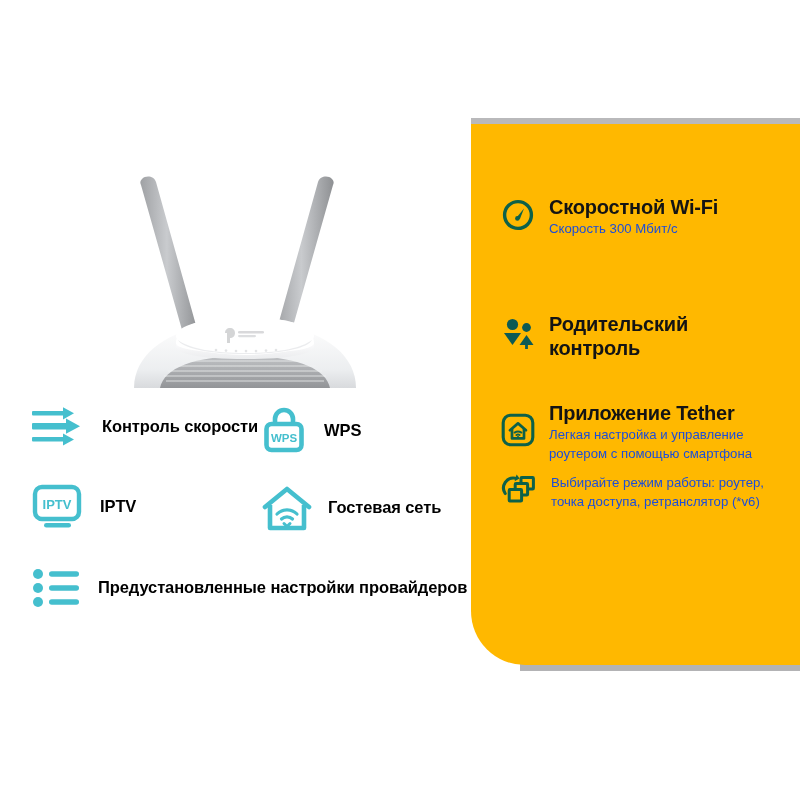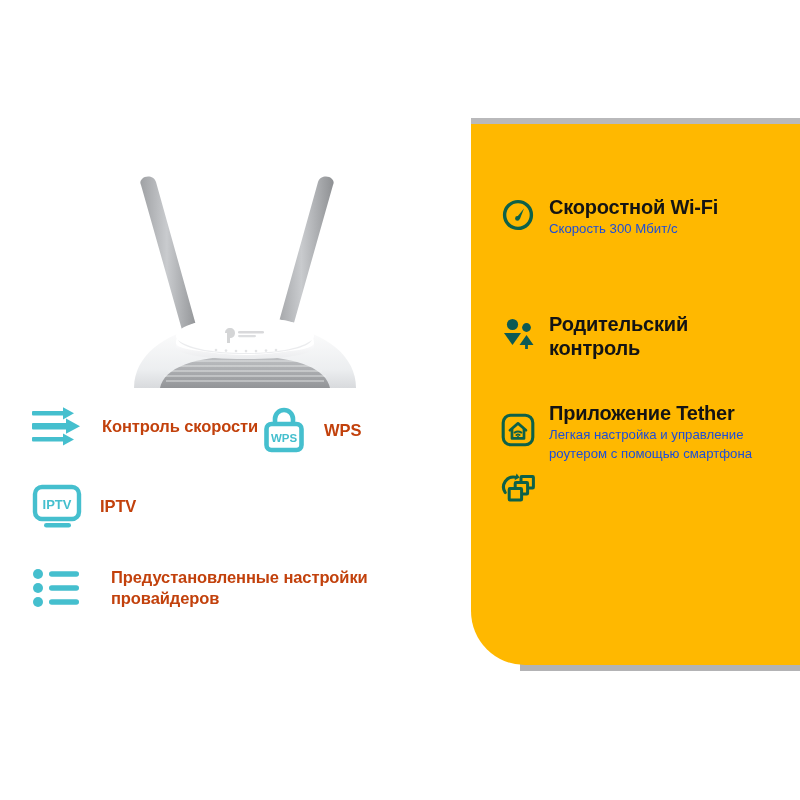--- a/index.html
+++ b/index.html
@@ -16,21 +16,21 @@
   .router-svg{display:block;width:250px;height:250px;}
 
   
   .features{position:absolute;left:30px;top:405px;width:445px;}
   .frow{display:flex;align-items:flex-start;}
   .fcell{display:flex;align-items:center;}
   .fcell.c1{width:230px;}
   .fcell.c2{width:215px;}
   .ficon{flex:0 0 auto;display:flex;align-items:center;justify-content:center;}
   .flabel{
-    color:#c2410c;font-weight:bold;font-size:16.5px;line-height:1.28;
+    color:#000000;font-weight:bold;font-size:16.5px;line-height:1.28;
     letter-spacing:-0.1px;
   }
   .r1{height:78px;}
   .r2{height:82px;}
   .r3{height:70px;}
 
   
   .panel-shadow-top{
     position:absolute;left:471px;top:118px;width:329px;height:7px;
     background:#b9b9bb;
@@ -171,37 +171,51 @@
       <div class="fcell c1">
         <span class="ficon">
           <svg width="56" height="48" viewBox="0 0 56 48">
             <rect x="5" y="4" width="44" height="32" rx="7" fill="none" stroke="#45bfce" stroke-width="4.4"></rect>
             <text x="27" y="26" font-family="Liberation Sans, sans-serif" font-size="13" font-weight="bold" fill="#45bfce" text-anchor="middle">IPTV</text>
             <rect x="14" y="40" width="27" height="4.6" rx="2.3" fill="#45bfce"></rect>
           </svg>
         </span>
         <span class="flabel" style="margin-left:14px;">IPTV</span>
       </div>
+      <div class="fcell c2">
+        <span class="ficon">
+          <svg width="54" height="50" viewBox="0 0 54 50">
+            <path d="M5 24 L27 6 L49 24" fill="none" stroke="#45bfce" stroke-width="4.6" stroke-linecap="round" stroke-linejoin="round"></path>
+            <path d="M10 22 V45 H44 V22" fill="none" stroke="#45bfce" stroke-width="4.6" stroke-linejoin="round"></path>
+            <g fill="none" stroke="#45bfce" stroke-width="3.2" stroke-linecap="round">
+              <path d="M17 31 a14 14 0 0 1 20 0"></path>
+              <path d="M21.5 36 a8 8 0 0 1 11 0"></path>
+            </g>
+            <path d="M24 40.5 l3 3 l3 -3" fill="none" stroke="#45bfce" stroke-width="3" stroke-linecap="round" stroke-linejoin="round"></path>
+          </svg>
+        </span>
+        <span class="flabel" style="margin-left:14px;">Гостевая сеть</span>
+      </div>
     </div>
 
     <div class="frow r3">
       <div class="fcell">
         <span class="ficon">
           <svg width="56" height="46" viewBox="0 0 56 46">
             <g fill="#45bfce">
               <circle cx="8" cy="9" r="5"></circle>
               <rect x="19" y="6.2" width="30" height="5.6" rx="2.8"></rect>
               <circle cx="8" cy="23" r="5"></circle>
               <rect x="19" y="20.2" width="30" height="5.6" rx="2.8"></rect>
               <circle cx="8" cy="37" r="5"></circle>
               <rect x="19" y="34.2" width="30" height="5.6" rx="2.8"></rect>
             </g>
           </svg>
         </span>
-        <span class="flabel" style="margin-left:25px;">Предустановленные
+        <span class="flabel" style="margin-left:12px;">Предустановленные
 настройки провайдеров</span>
       </div>
     </div>
   </div>
 
   <div class="panel-shadow-top"></div>
   <div class="panel-shadow-bottom"></div>
 
   <div class="panel">
 
@@ -260,17 +274,19 @@
       <span class="picon">
         <svg width="36" height="34" viewBox="0 0 36 34">
           <path d="M4.2 20.5 A10 10 0 0 1 14.5 5.2" fill="none" stroke="#0d6149" stroke-width="3.1" stroke-linecap="round"></path>
           <path d="M15.6 1.4 L18.6 5.6 L13.6 8.2 Z" fill="#0d6149"></path>
           <rect x="20" y="4.6" width="12.4" height="11.4" rx="0.8" fill="none" stroke="#0d6149" stroke-width="3"></rect>
           <rect x="14.2" y="10.6" width="12.4" height="11.4" rx="0.8" fill="#ffb800" stroke="#0d6149" stroke-width="3"></rect>
           <rect x="8.2" y="16.6" width="12.4" height="11.4" rx="0.8" fill="#ffb800" stroke="#0d6149" stroke-width="3"></rect>
         </svg>
       </span>
       <span class="ptext">
+        <span class="pdesc" style="display:block;">Выбирайте режим работы: роутер,
+точка доступа, ретранслятор (*v6)</span>
       </span>
     </div>
 
   </div>
 </div>
 
 </body></html>

